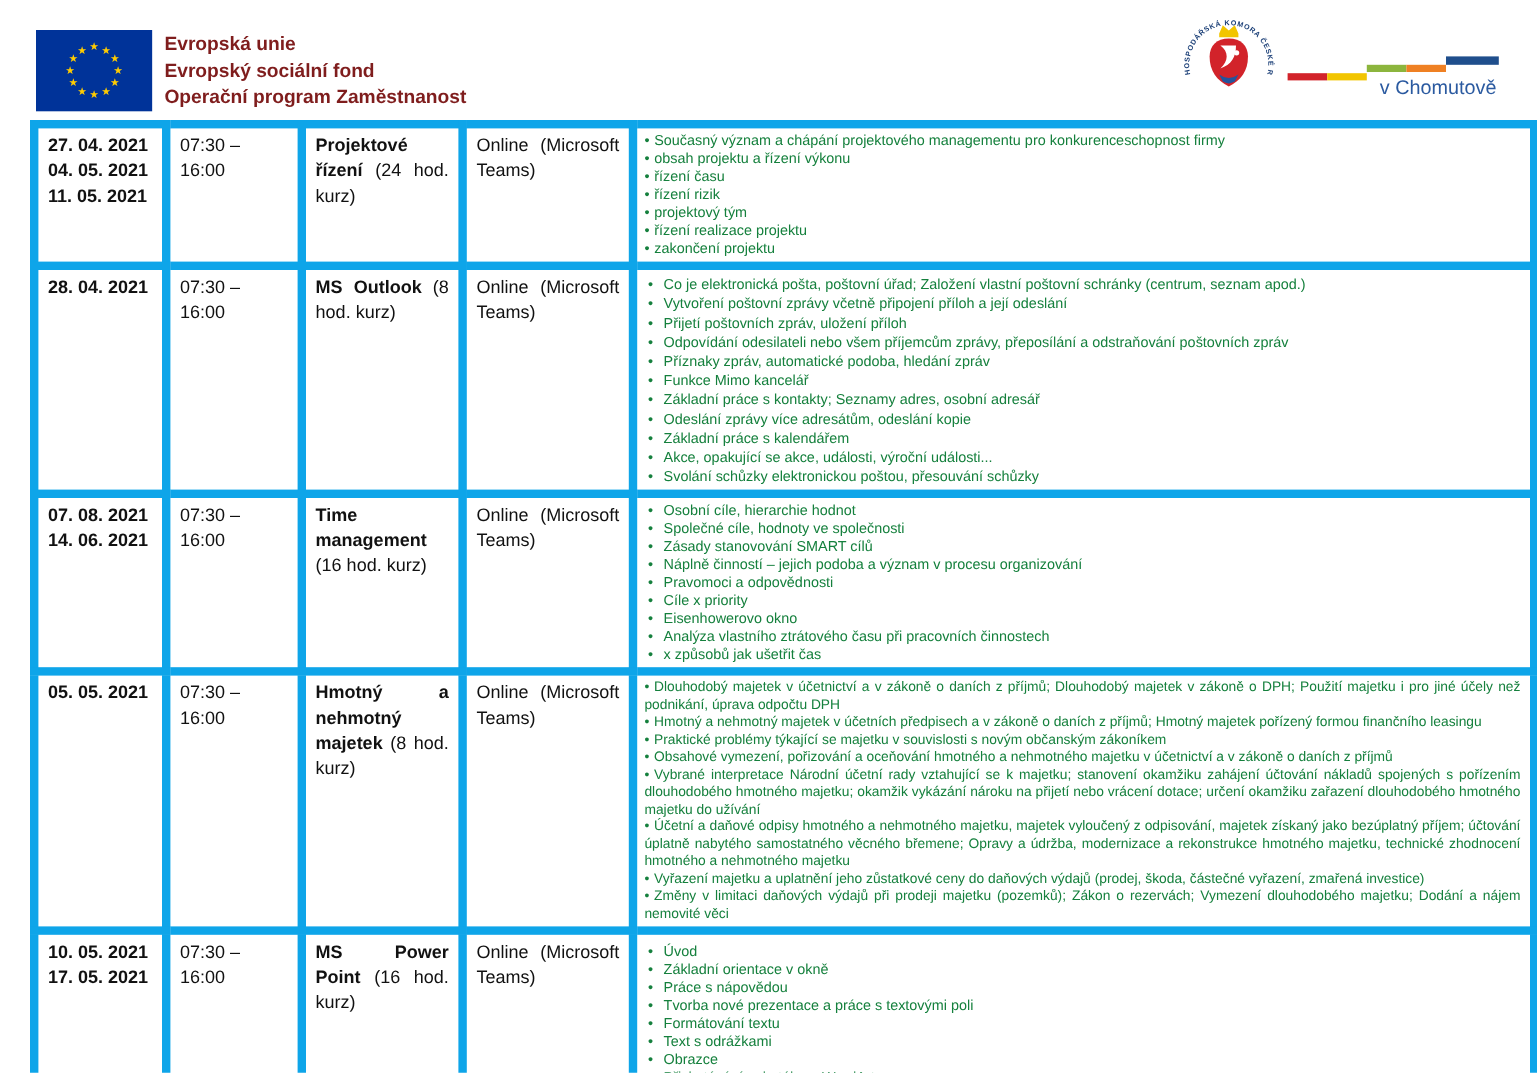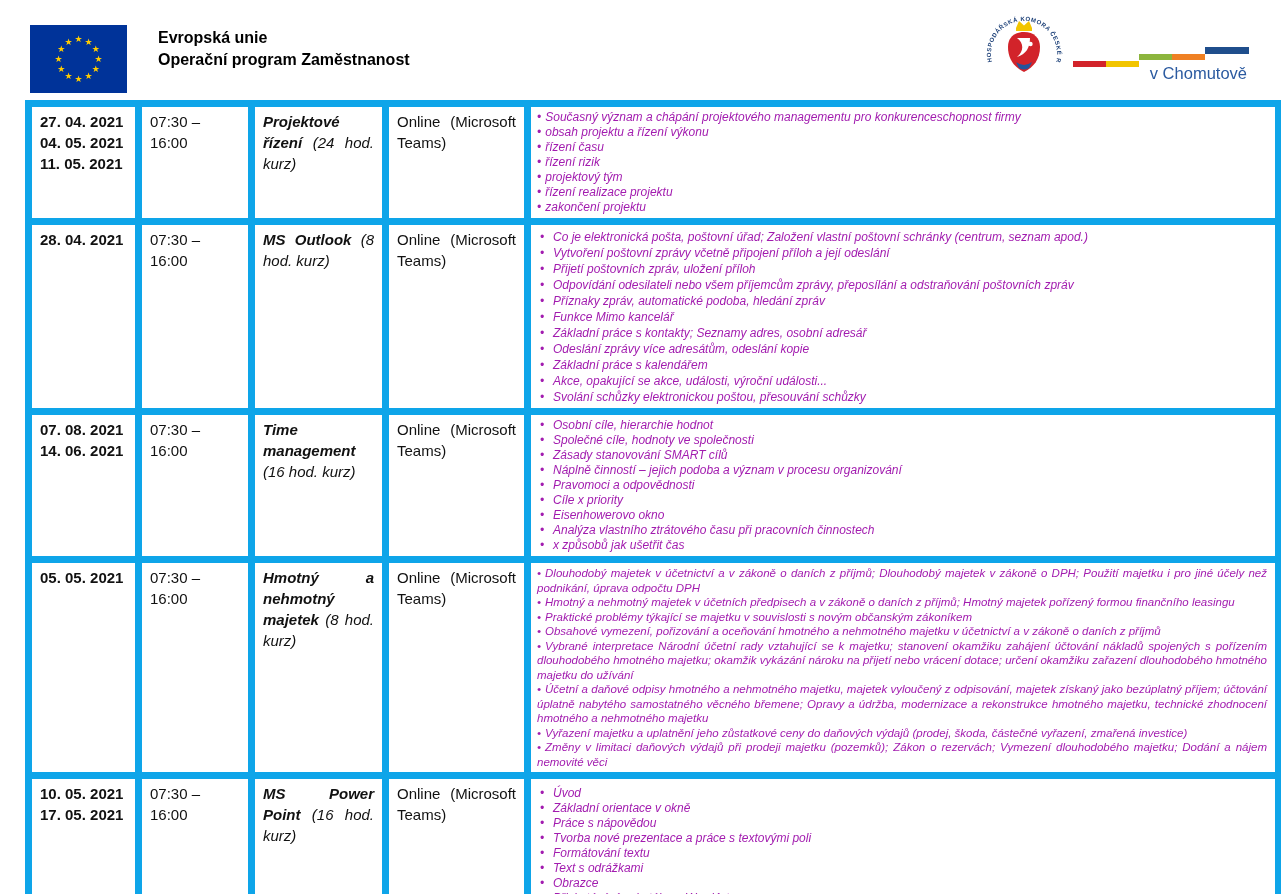--- a/index.html
+++ b/index.html
@@ -4,21 +4,21 @@
 <style>
   * { box-sizing: border-box; margin: 0; padding: 0; }
   body { font-family: "Liberation Sans", sans-serif; background: #fff; }
   .page { position: relative; width: 1281px; height: 894px; background: #fff; overflow: hidden; color: #111; }
 
   
   .header { position: absolute; left: 0; top: 0; width: 1281px; height: 100px; background: #fff; }
 
   .eu-flag { position: absolute; left: 30px; top: 25px; }
   .eu-star { fill: var(--eu_star_yellow); font-size: 9px; text-anchor: middle; dominant-baseline: central; }
-  .eu-text { position: absolute; left: 137px; top: 27px; font-size: 16px; line-height: 22px; font-weight: 600; color: #000000; margin-left: 21px; }
+  .eu-text { position: absolute; left: 137px; top: 27px; font-size: 16px; line-height: 22px; font-weight: 600; color: #7f1d1d; }
 
   .cesta { position: absolute; left: 530px; top: 4px; width: 260px; text-align: center; }
   .cesta-icon { display: block; margin: 0 auto; }
   .cesta-title { font-size: 23px; font-weight: bold; color: var(--brand_blue); letter-spacing: 0.5px; margin-top: 1px; }
   .cesta-sub { font-size: 10.5px; color: #8a94a8; letter-spacing: 0.4px; margin-top: 2px; border-bottom: 1px solid #c9cdd4; display: inline-block; padding: 0 6px 2px; }
 
   .ohk-emblem { position: absolute; left: 983px; top: 6px; }
   .ohk-ring-text { font-size: 6px; font-weight: bold; fill: var(--navy_blue); letter-spacing: 0.6px; }
   .ohk-name { position: absolute; left: 1070px; top: 20px; font-size: 19px; line-height: 20px; font-weight: bold; color: var(--navy_blue); }
   .ohk-bar { position: absolute; height: 6px; }
@@ -27,33 +27,33 @@
   .bar-green  { left: 1139px; top: 54px; width: 33px; background: var(--bar_green); }
   .bar-orange { left: 1172px; top: 54px; width: 33px; background: var(--bar_orange); }
   .bar-blue   { left: 1205px; top: 47px; width: 44px; height: 7px; background: var(--bar_blue); }
   .ohk-loc { position: absolute; left: 1100px; top: 64px; width: 147px; text-align: right; font-size: 16.5px; color: var(--brand_blue); }
 
   
   table.schedule { position: absolute; left: 25px; top: 100px; width: 1250px; border-collapse: collapse; table-layout: fixed; }
   .schedule td { border: 7px solid #0ea5e9; vertical-align: top; padding: 4px 8px; font-size: 15px; line-height: 21px; }
   .c-dates   { width: 110px; font-weight: bold; }
   .c-time    { width: 113px; }
-  .c-course  { width: 134px; text-align: justify; font-style: italic; }
+  .c-course  { width: 134px; text-align: justify; }
   .course-name { font-weight: bold; }
   .c-format  { width: 142px; text-align: justify; }
   .c-content { width: 751px; padding: 3px 8px 3px 6px !important; }
 
   .r0 td { height: 103px; }
   .r1 td { height: 178px; }
   .r2 td { height: 132px; }
   .r3 td { height: 204px; }
   .r4 td { height: 146px; }
 
   ul.list { list-style: none; font-size: 12px; line-height: 15px; }
-  ul.list li { color: #a21caf; font-style: italic; }
+  ul.list li { color: #15803d; }
   
   ul.list-a li::before { content: "•"; padding-right: 4px; }
   
   ul.list-b li { position: relative; padding-left: 16px; }
   ul.list-b li::before { content: "•"; position: absolute; left: 3px; }
   .r1 ul.list { line-height: 16px; padding-top: 1px; }
   .r3 ul.list { font-size: 11.5px; line-height: 14.5px; text-align: justify; }
   .r4 ul.list { padding-top: 4px; }
 </style>
 </head>
@@ -75,20 +75,21 @@
           <text x="48.5" y="54.0" class="eu-star">★</text>
           <text x="38.5" y="51.3" class="eu-star">★</text>
           <text x="31.2" y="44.0" class="eu-star">★</text>
           <text x="28.5" y="34.0" class="eu-star">★</text>
           <text x="31.2" y="24.0" class="eu-star">★</text>
           <text x="38.5" y="16.7" class="eu-star">★</text>
         </g>
     </svg>
     <div class="eu-text">
       <div>Evropská unie</div>
+      <div>Evropský sociální fond</div>
       <div>Operační program Zaměstnanost</div>
     </div>
 
 
     <svg class="ohk-emblem" width="82" height="86" viewBox="0 0 82 86">
       <defs>
         <path id="ohk-circle" d="M 9,56 A 33,33 0 1 1 73,56" fill="none"></path>
       </defs>
       <text class="ohk-ring-text">
         <textPath href="#ohk-circle" startOffset="0">HOSPODÁŘSKÁ KOMORA ČESKÉ REPUBLIKY</textPath>

